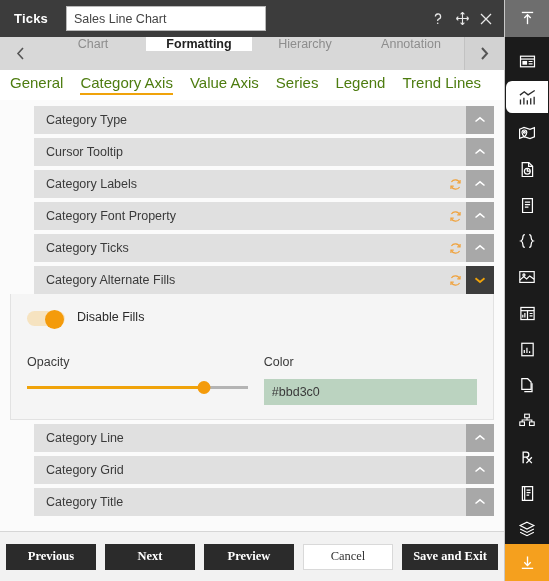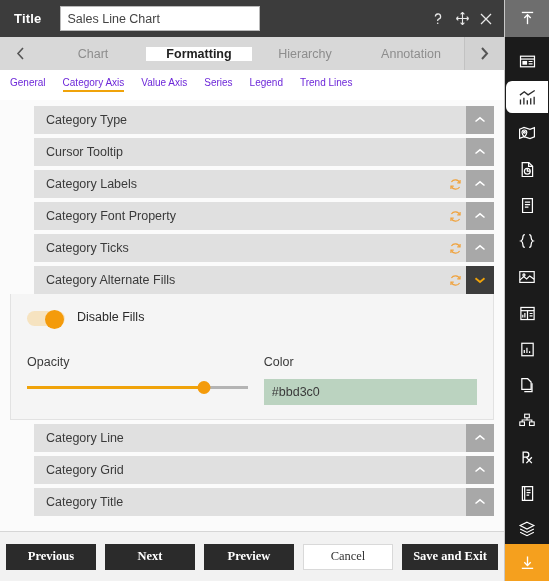--- a/index.html
+++ b/index.html
@@ -76,21 +76,21 @@
     color: #555;
     cursor: pointer;
   }
   .tab-arrow.right {
     background: #d2d2d2;
     border-left: 1px solid #c2c2c2;
   }
   .tabs-mid {
     flex: 1 1 auto;
     display: flex;
-    align-items: center;
+    align-items: flex-start;
   }
   .tab {
     flex: 1 1 0;
     display: flex; align-items: center; justify-content: center;
     font-size: 12.5px;
     color: #8d8d8d;
     cursor: pointer;
     white-space: nowrap;
   }
   .tab.active {
@@ -104,22 +104,22 @@
     height: 30px;
     background: #ffffff;
     display: flex;
     align-items: center;
     padding: 0 10px;
     gap: 17px;
     flex: 0 0 auto;
     border-bottom: 1px solid #ffffff;
   }
   .subtab {
-    font-size: 10px;
-    color: #6d28d9;
+    font-size: 15px;
+    color: #4d7c0f;
     cursor: pointer;
     padding-bottom: 2px;
     border-bottom: 2px solid transparent;
     white-space: nowrap;
   }
   .subtab.active { border-bottom-color: #f0a30a; }
 
   
   .body {
     flex: 1 1 auto;
@@ -328,21 +328,21 @@
   }
 </style>
 </head>
 <body>
 
 <div id="app">
 
   <div class="dialog">
 
     <div class="titlebar">
-      <span class="name-label">Title</span>
+      <span class="name-label">Ticks</span>
       <input class="name-input" value="Sales Line Chart" style="">
       <span class="titlebar-spacer"></span>
       <span class="tb-icon">
         <svg width="14" height="14" viewBox="0 0 14 14" fill="none" stroke="currentColor" stroke-width="1.3">
           <path d="M4.4 4.6a2.6 2.6 0 1 1 3.2 2.5c-.7.2-.9.7-.9 1.3v.5"></path>
           <circle cx="6.7" cy="11.3" r=".8" fill="currentColor" stroke="none"></circle>
         </svg>
       </span>
       <span class="tb-icon">
         <svg width="15" height="15" viewBox="0 0 16 16" fill="none" stroke="currentColor" stroke-width="1.2">

